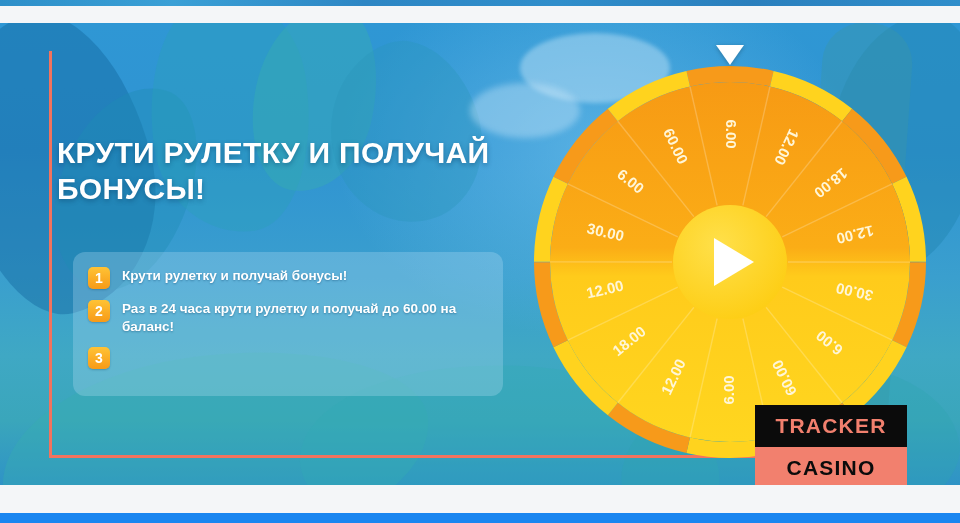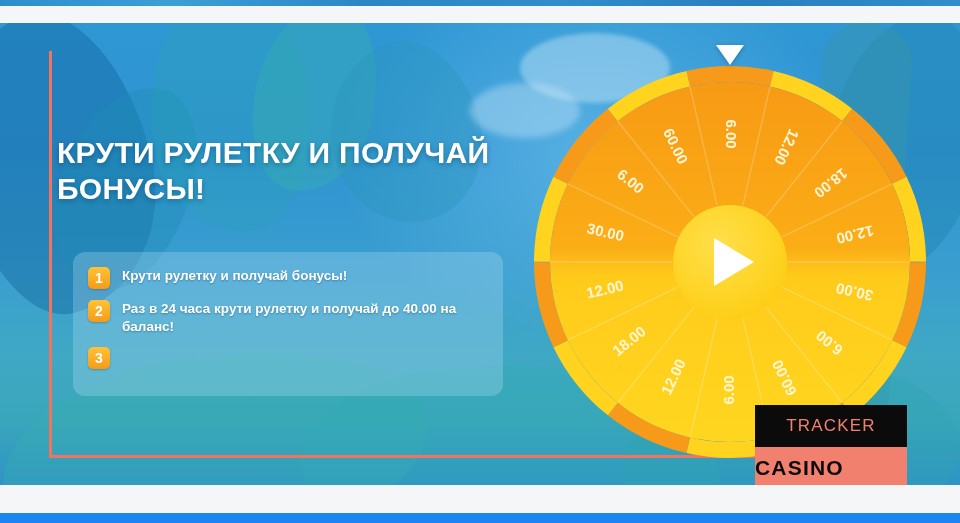--- a/index.html
+++ b/index.html
@@ -150,26 +150,26 @@
   .logo-badge {
     position: absolute; left: 755px; top: 382px;
     width: 152px; height: 84px;
   }
   .logo-top {
     width: 100%; height: 42px;
     background: #0b0b0b;
     display: flex; align-items: center; justify-content: center;
   }
   .logo-top span {
-    color: #f2806e; font-size: 17px; font-weight: 400; letter-spacing: 1.2px;
+    color: #f2806e; font-size: 21px; font-weight: 700; letter-spacing: 1.2px;
   }
   .logo-bot {
     width: 100%; height: 42px;
     background: #f2806e;
-    display: flex; align-items: center; justify-content: flex-start;
+    display: flex; align-items: center; justify-content: center;
   }
   .logo-bot span {
     color: #0b0b0b; font-size: 21px; font-weight: 700; letter-spacing: 1.2px;
   }
 
   
   .bottom-white {
     position: absolute; left: 0; top: 485px; width: 960px; height: 28px;
     background: #f4f6f8;
   }
@@ -208,21 +208,21 @@
 
     <div class="list-panel"></div>
 
     <div class="list-items">
       <div class="list-row">
         <div class="num-badge">1</div>
         <div class="row-text">Крути рулетку и получай бонусы!</div>
       </div>
       <div class="list-row">
         <div class="num-badge">2</div>
-        <div class="row-text">Раз в 24 часа крути рулетку и получай до 40.00 на баланс!</div>
+        <div class="row-text">Раз в 24 часа крути рулетку и получай до 60.00 на баланс!</div>
       </div>
       <div class="list-row">
         <div class="num-badge">3</div>
       </div>
     </div>
 
     <div class="wheel-wrap">
       <svg class="wheel-svg" viewBox="0 0 400 400">
         <defs>
           <linearGradient id="faceGrad" x1="0" y1="0" x2="0" y2="1">

